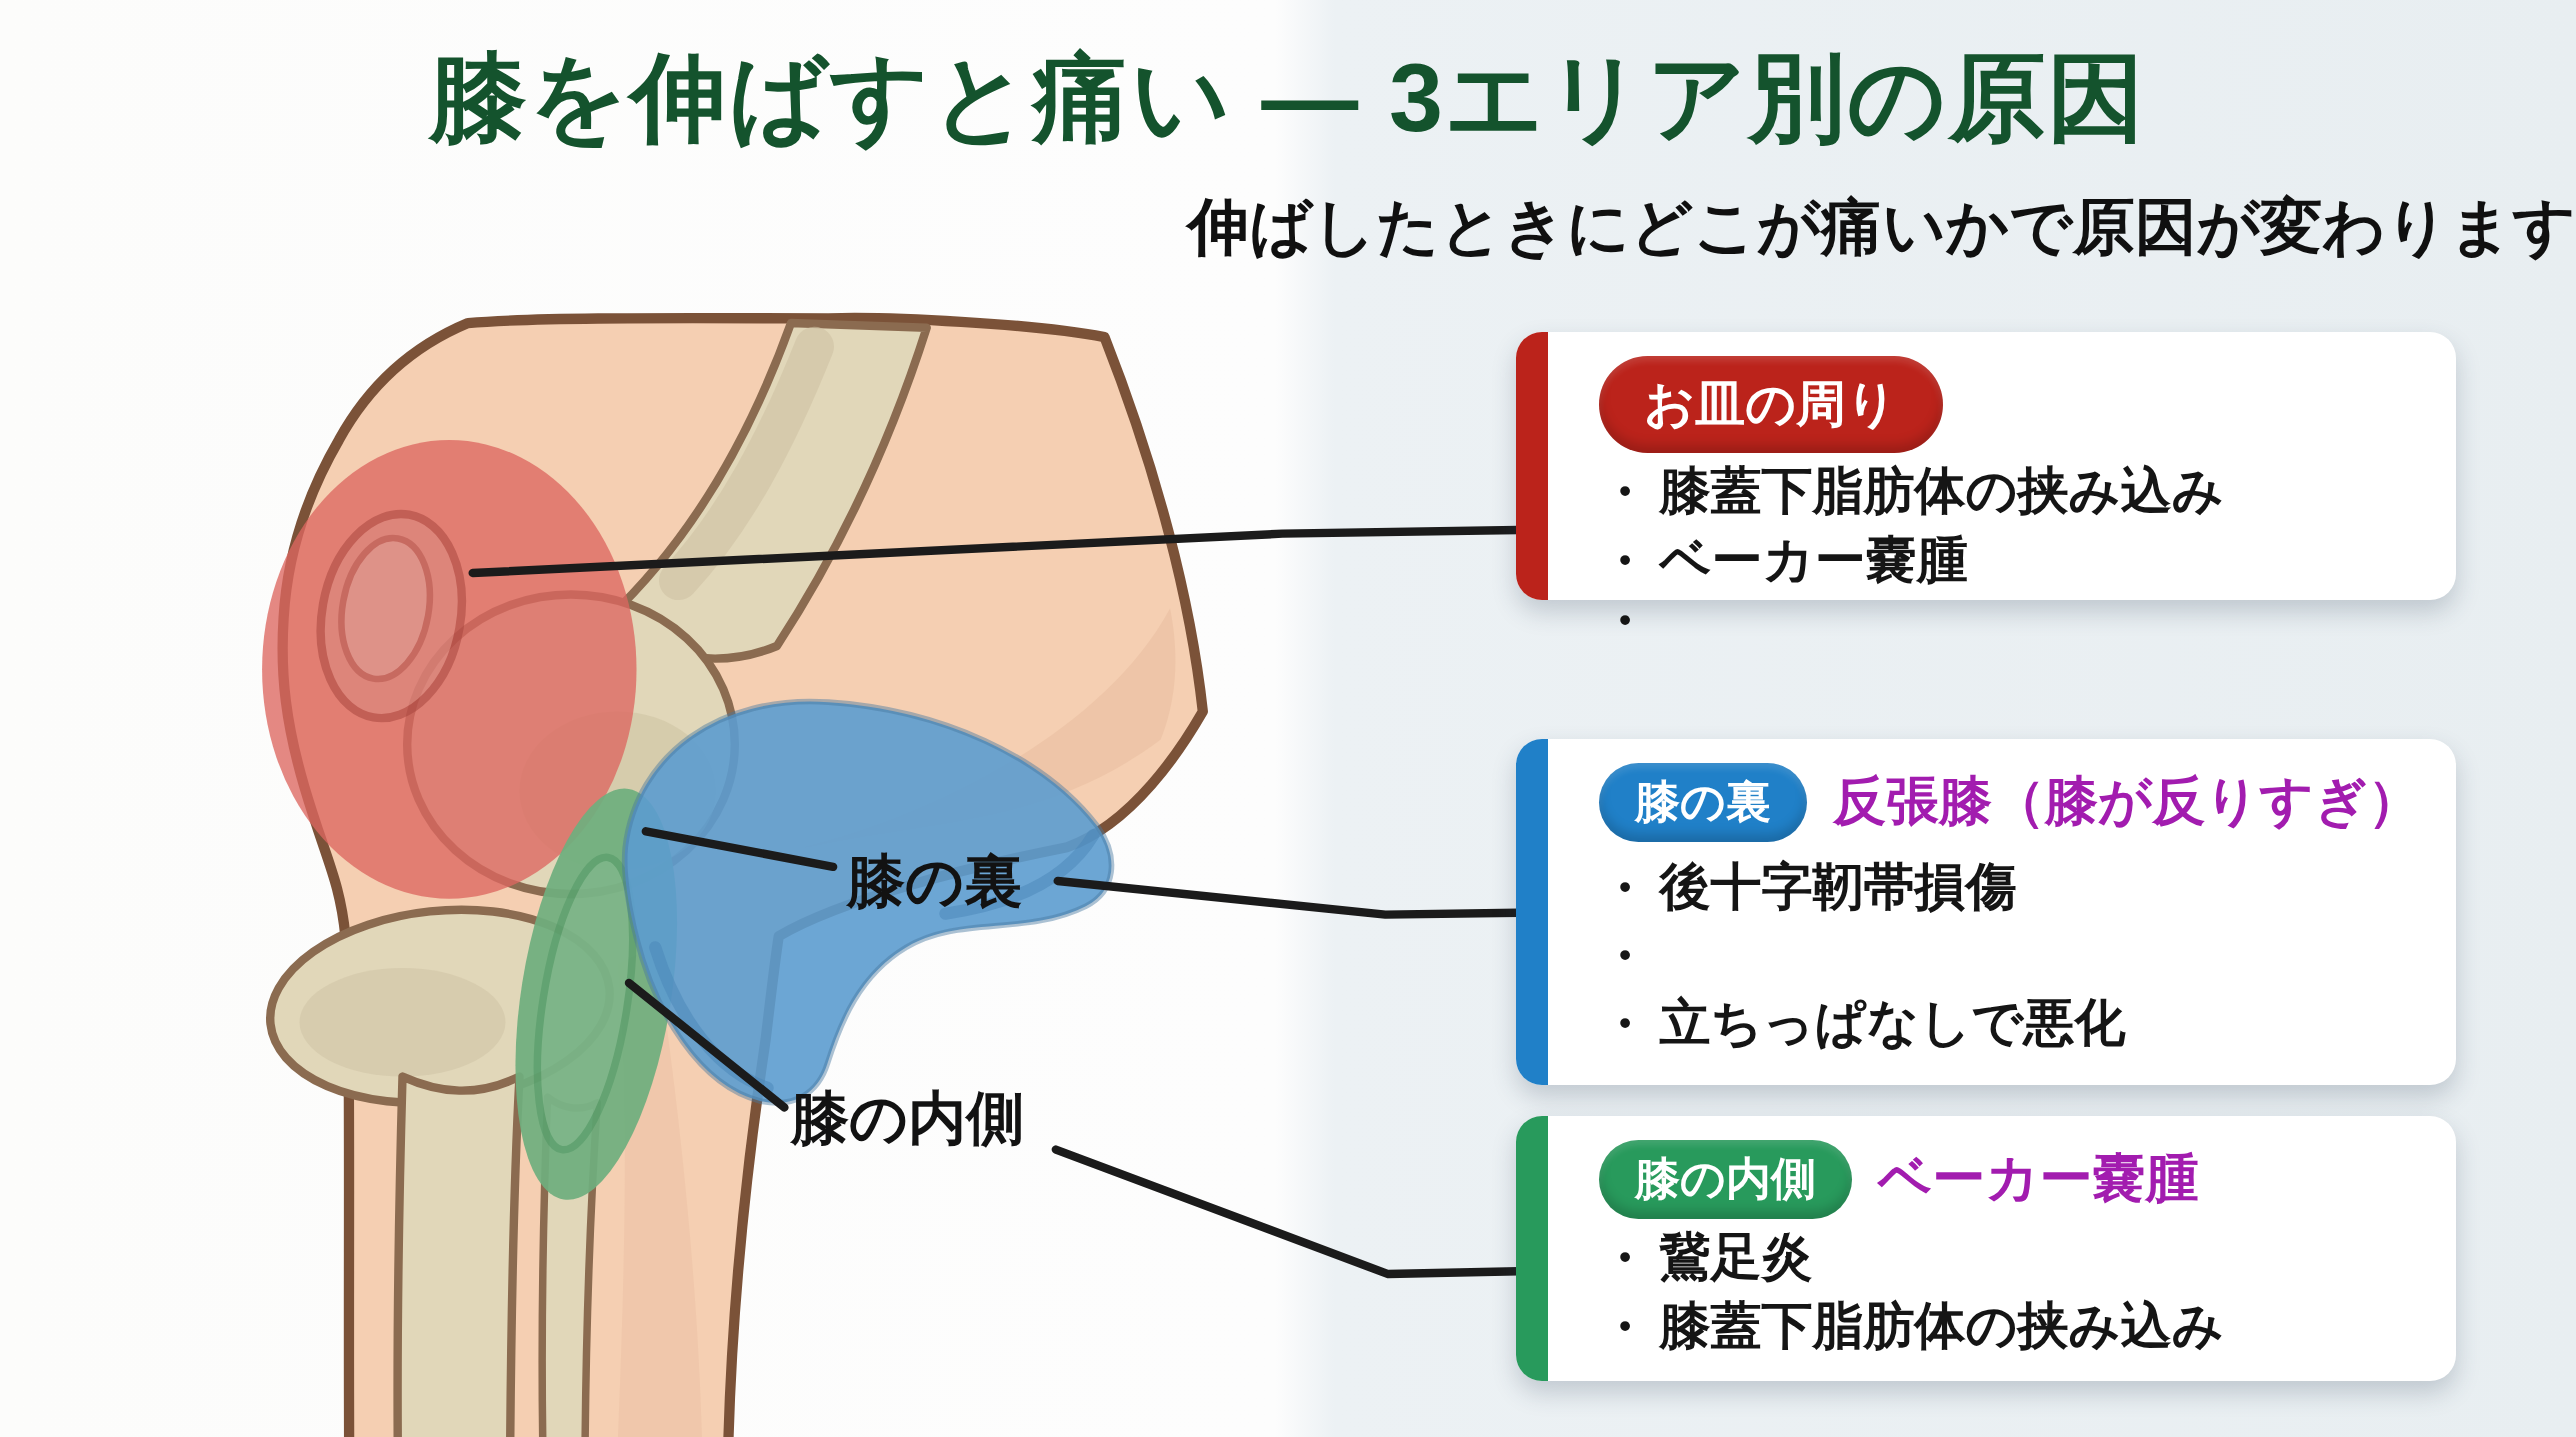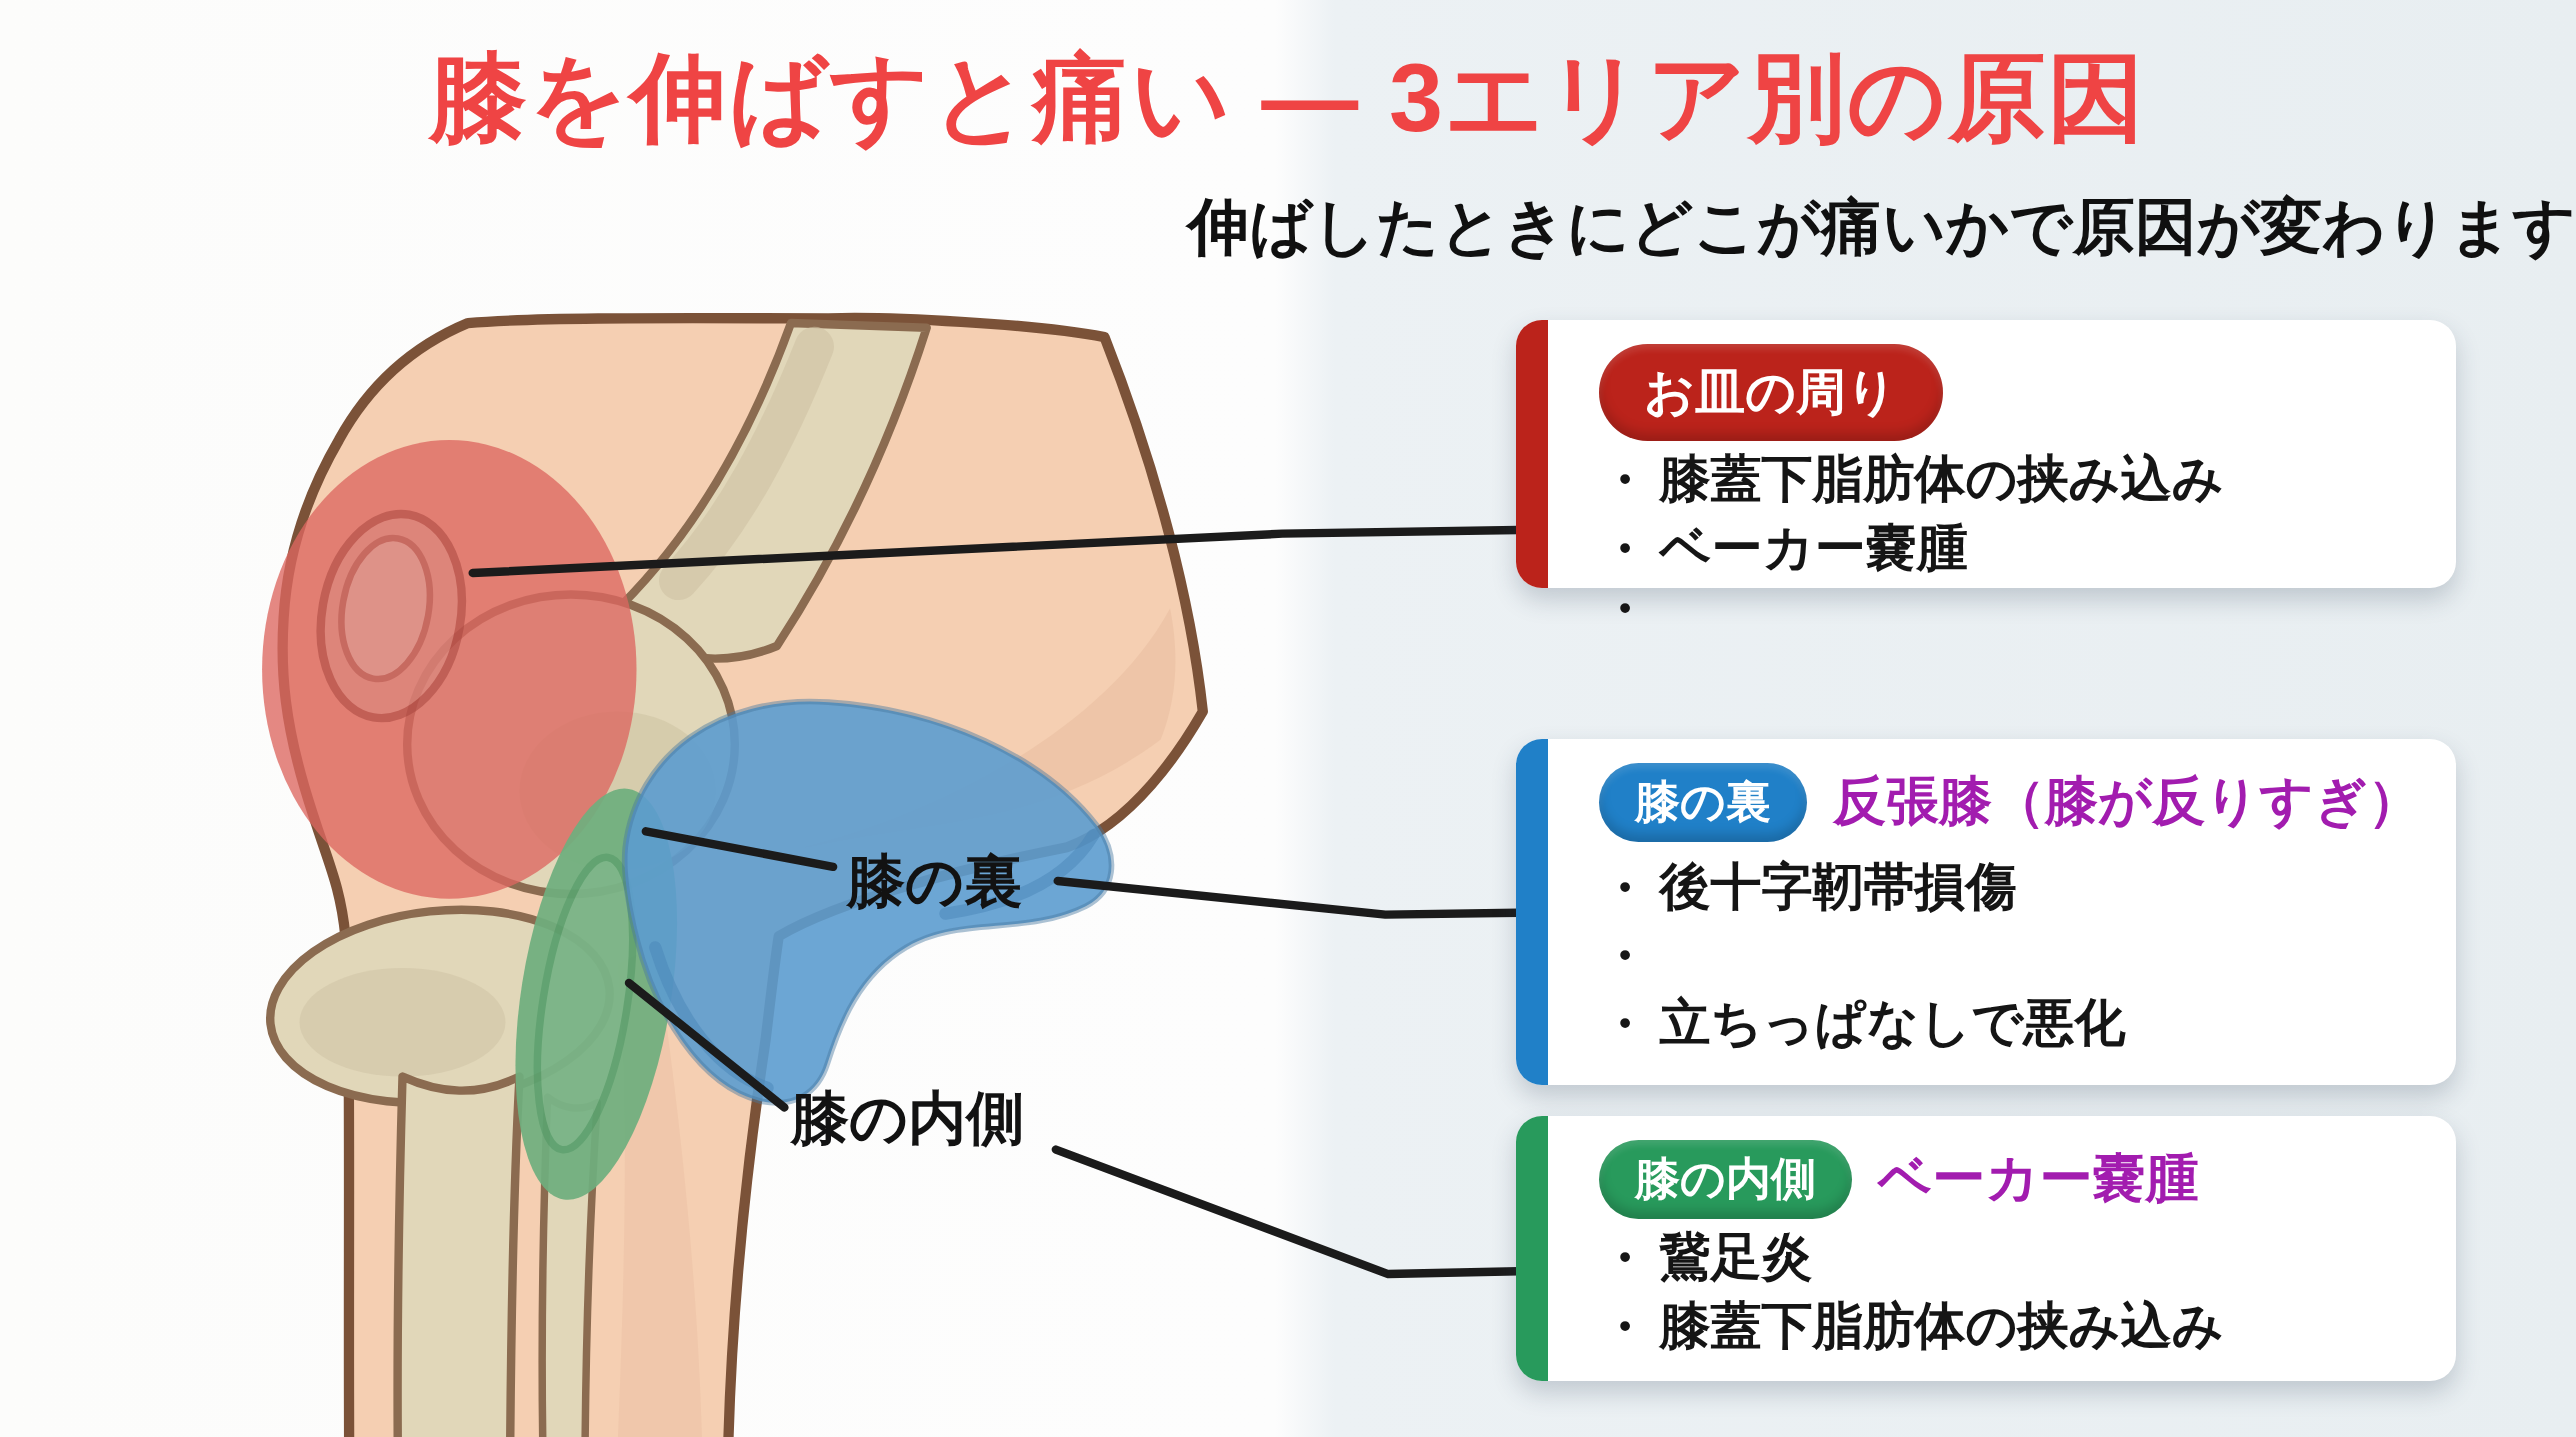--- a/index.html
+++ b/index.html
@@ -5,21 +5,21 @@
   html,body{margin:0;padding:0;}
   body{
     width:2576px;height:1438px;overflow:hidden;position:relative;
     font-family:"Liberation Sans","DejaVu Sans",sans-serif;
     background:linear-gradient(90deg,#fcfcfb 0%,#fdfdfd 49.5%,#ecf1f4 51.8%,#e8eef1 100%);
     color:#111;
   }
   .stage{position:absolute;inset:0;}
   .title{
     position:absolute;top:34px;left:0;width:100%;text-align:center;
-    font-size:97px;font-weight:900;letter-spacing:1.9px;color:#ef4444;white-space:nowrap;
+    font-size:97px;font-weight:900;letter-spacing:1.9px;color:#14532d;white-space:nowrap;
   }
   .subtitle{
     position:absolute;top:185px;left:0;width:100%;text-align:right;
     font-size:62px;font-weight:800;color:#101010;white-space:nowrap;
   }
   svg.knee{position:absolute;left:0;top:0;}
   svg.knee text{
     font-family:"Liberation Sans","DejaVu Sans",sans-serif;
     font-weight:900;fill:#121212;
   }
@@ -42,21 +42,21 @@
     display:inline-block;background:var(--accent);color:#fff;
     border-radius:66px;font-weight:800;white-space:nowrap;
     box-shadow:inset 0 -7.5px 11.2px rgba(0,0,0,.18), inset 0 4.7px 7.5px rgba(255,255,255,.14);
   }
   .badge.lg{font-size:50px;padding:15px 45px;}
   .badge.sm{font-size:45px;padding:9.4px 36px;}
   .head-text{font-size:53px;font-weight:800;color:#a21caf;white-space:nowrap;}
   .bullets{display:flex;flex-direction:column;justify-content:space-evenly;flex:1 1 auto;margin-top:3.7px;}
   .bullet{display:flex;align-items:center;gap:9.4px;font-size:51px;font-weight:800;color:#151515;white-space:nowrap;}
   .bullet .dot{font-size:51px;line-height:1;}
-  #card-patella{top:320px;height:268px;}
+  #card-patella{top:332px;height:268px;}
   #card-back{top:739px;height:346px;}
   #card-inner{top:1116px;height:265px;}
 </style>
 </head>
 <body>
 
 <div class="stage">
 
   <div class="title">膝を伸ばすと痛い ― 3エリア別の原因</div>
   <div class="subtitle">伸ばしたときにどこが痛いかで原因が変わります</div>

